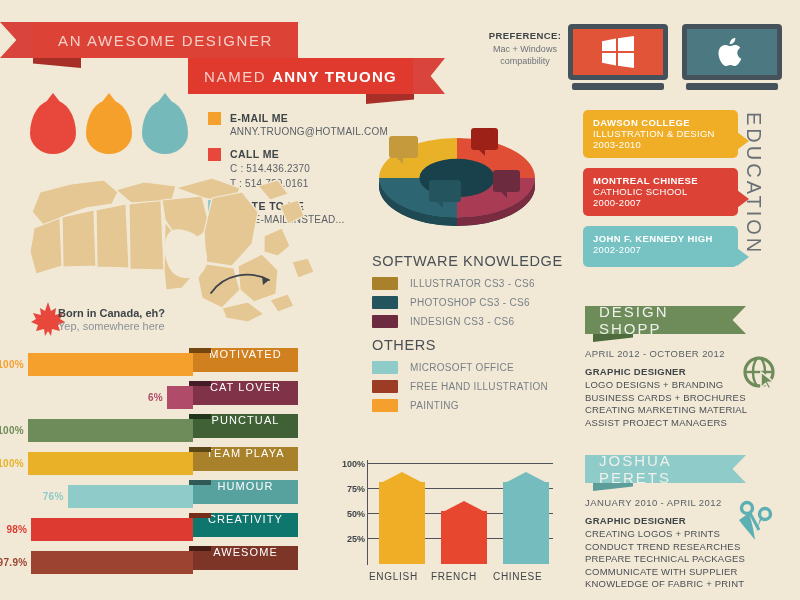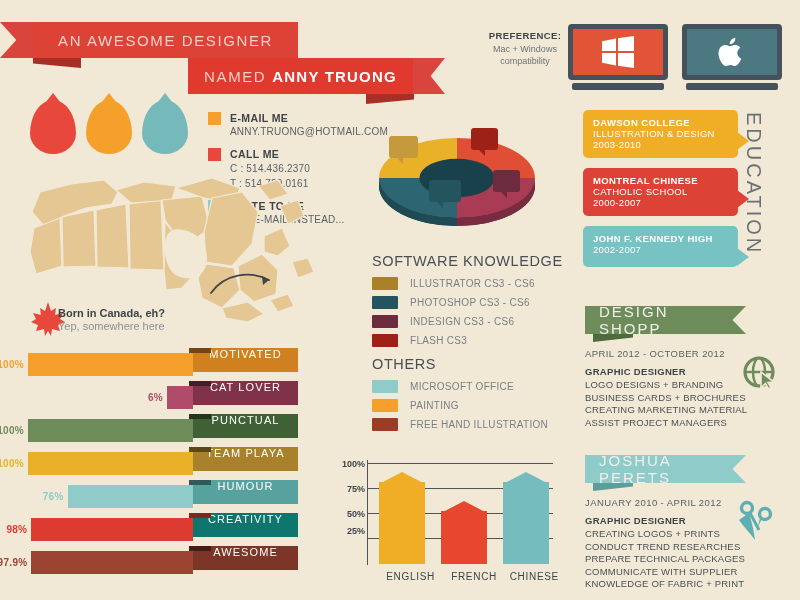--- a/index.html
+++ b/index.html
@@ -151,21 +151,21 @@
   .skill-shadow { position: absolute; top: 0px; height: 5px; }
 
   
   #lang { position: absolute; left: 333px; top: 452px; width: 225px; height: 130px; }
   .lang-gridline { position: absolute; left: 34px; height: 1px; background: #4f545a; width: 186px; }
   .lang-axis { position: absolute; left: 34px; top: 8px; width: 1px; height: 105px; background: #4f545a; }
   .lang-tick { position: absolute; left: 0; width: 32px; text-align: right; font-size: 9px; font-weight: 700; color: #3f4449; }
   .lang-bar { position: absolute; bottom: 18px; }
   .lang-bar .shaft { position: absolute; bottom: 0; width: 100%; }
   .lang-bar .head { position: absolute; width: 100%; height: 12px; }
-  .lang-name { position: absolute; bottom: 0; font-size: 10px; color: #3f4449; letter-spacing: .7px; text-align: right; }
+  .lang-name { position: absolute; bottom: 0; font-size: 10px; color: #3f4449; letter-spacing: .7px; text-align: left; }
 </style>
 </head>
 <body>
 
 <div id="page">
 
   <div class="ribbon" id="ribbon1">
     <div class="tail-left"></div>
     <div class="fold"></div>
     <div class="fold2"></div>
@@ -316,38 +316,34 @@
           <div class="legend-lb">ILLUSTRATOR CS3 - CS6</div>
         </div>
         <div class="legend-row">
           <div class="legend-sw" style="background: rgb(36, 84, 94);"></div>
           <div class="legend-lb">PHOTOSHOP CS3 - CS6</div>
         </div>
         <div class="legend-row">
           <div class="legend-sw" style="background: rgb(109, 43, 64);"></div>
           <div class="legend-lb">INDESIGN CS3 - CS6</div>
         </div>
-        <div class="legend-row">
-          <div class="legend-sw" style="background: rgb(158, 33, 24);"></div>
-          <div class="legend-lb">FLASH CS3</div>
-        </div>
       </div>
     <div class="legend-head" style="margin-top:6px">OTHERS</div>
     <div id="ot-list">
         <div class="legend-row">
           <div class="legend-sw" style="background: rgb(142, 203, 201);"></div>
           <div class="legend-lb">MICROSOFT OFFICE</div>
         </div>
         <div class="legend-row">
+          <div class="legend-sw" style="background: rgb(156, 60, 37);"></div>
+          <div class="legend-lb">FREE HAND ILLUSTRATION</div>
+        </div>
+        <div class="legend-row">
           <div class="legend-sw" style="background: rgb(245, 160, 45);"></div>
           <div class="legend-lb">PAINTING</div>
-        </div>
-        <div class="legend-row">
-          <div class="legend-sw" style="background: rgb(156, 60, 37);"></div>
-          <div class="legend-lb">FREE HAND ILLUSTRATION</div>
         </div>
       </div>
   </div>
 
   <div id="edu">
       <div class="edu-card" style="background: rgb(239, 174, 37);">
         <div class="tag" style="background: rgb(239, 174, 37);"></div>
         <div class="edu-l1">DAWSON COLLEGE</div>
         <div class="edu-l2">ILLUSTRATION &amp; DESIGN</div>
         <div class="edu-l3">2003-2010</div>
@@ -466,21 +462,21 @@
   <div id="lang">
     <div class="lang-axis"></div>
     <div id="lang-inner">
         <div class="lang-gridline" style="bottom: 118px;"></div>
         <div class="lang-tick" style="bottom: 113px;">100%</div>
         <div class="lang-gridline" style="bottom: 93px;"></div>
         <div class="lang-tick" style="bottom: 88px; margin-top: 12px;">75%</div>
         <div class="lang-gridline" style="bottom: 68px;"></div>
         <div class="lang-tick" style="bottom: 63px;">50%</div>
         <div class="lang-gridline" style="bottom: 43px;"></div>
-        <div class="lang-tick" style="bottom: 46px;">25%</div>
+        <div class="lang-tick" style="bottom: 38px;">25%</div>
         <div class="lang-bar" style="left: 46px; width: 46px; height: 92px;">
           <div class="shaft" style="height: 82px; background: rgb(239, 174, 37);"></div>
           <div class="head" style="bottom: 80px; background: rgb(239, 174, 37); clip-path: polygon(0px 100%, 50% 0px, 100% 100%);"></div>
         </div>
         <div class="lang-name" style="left: 36px; width: 66px;">ENGLISH</div>
         <div class="lang-bar" style="left: 108px; width: 46px; height: 63px;">
           <div class="shaft" style="height: 53px; background: rgb(232, 71, 47);"></div>
           <div class="head" style="bottom: 51px; background: rgb(232, 71, 47); clip-path: polygon(0px 100%, 50% 0px, 100% 100%);"></div>
         </div>
         <div class="lang-name" style="left: 98px; width: 66px;">FRENCH</div>

